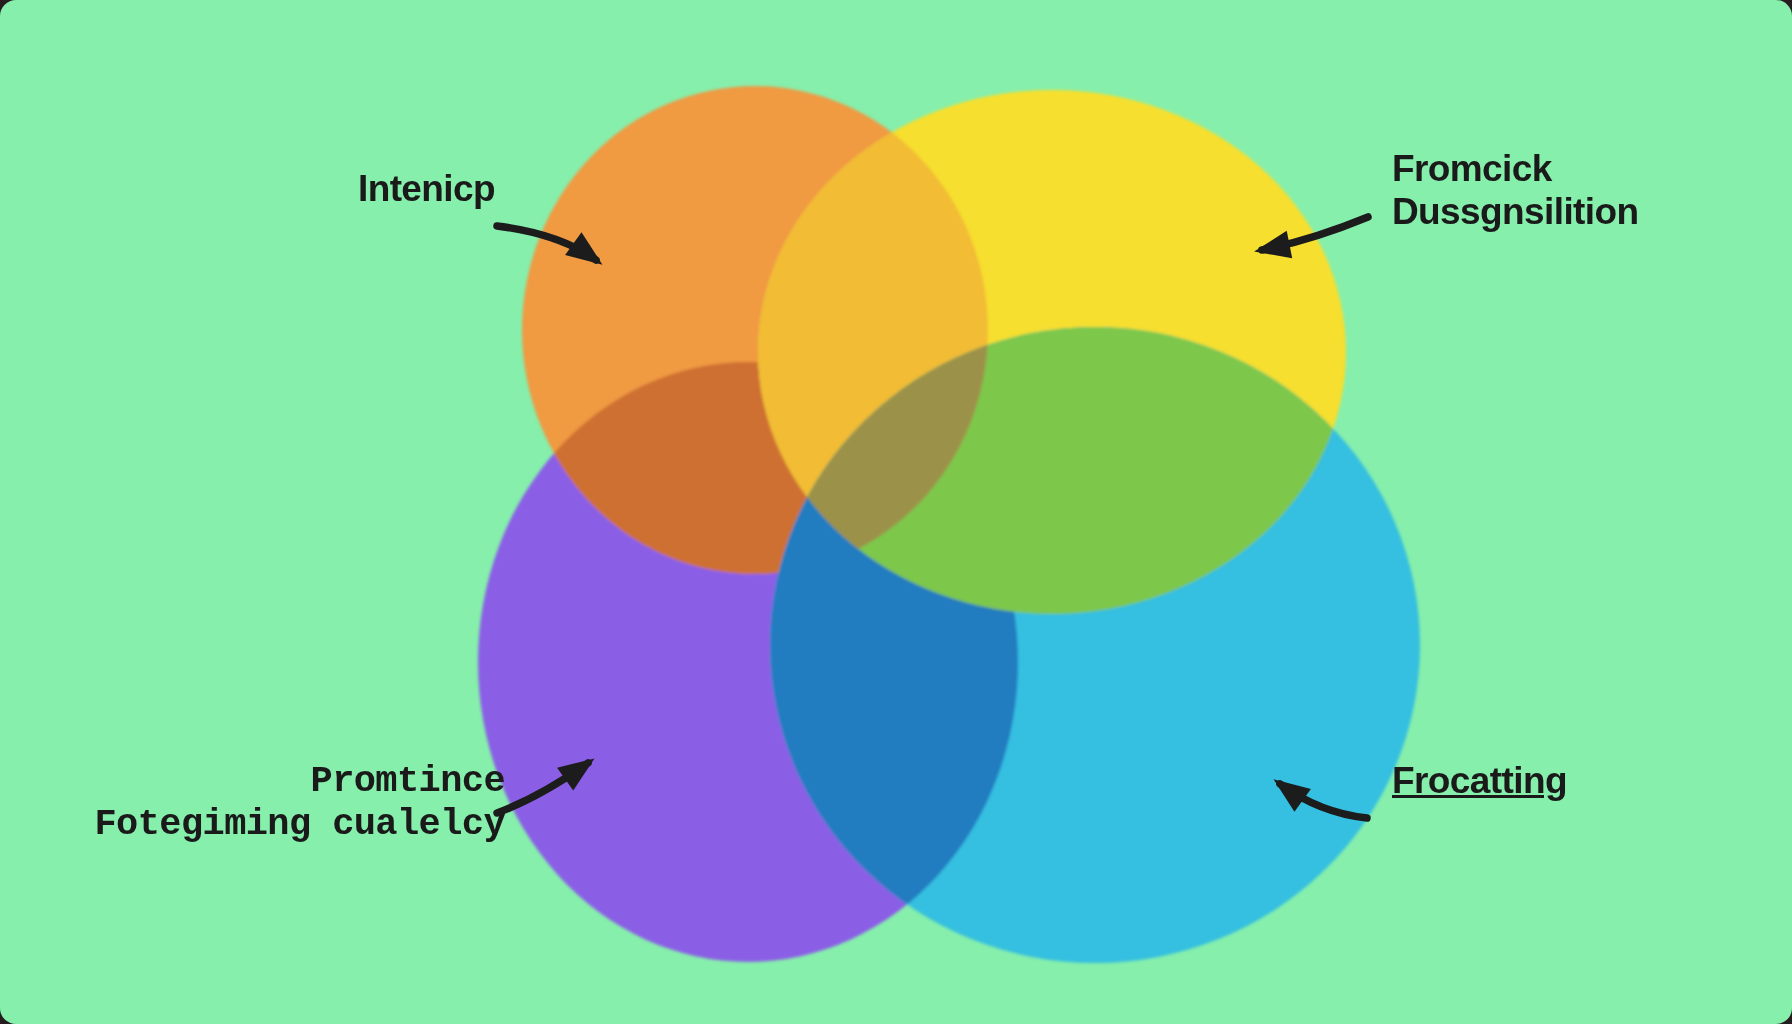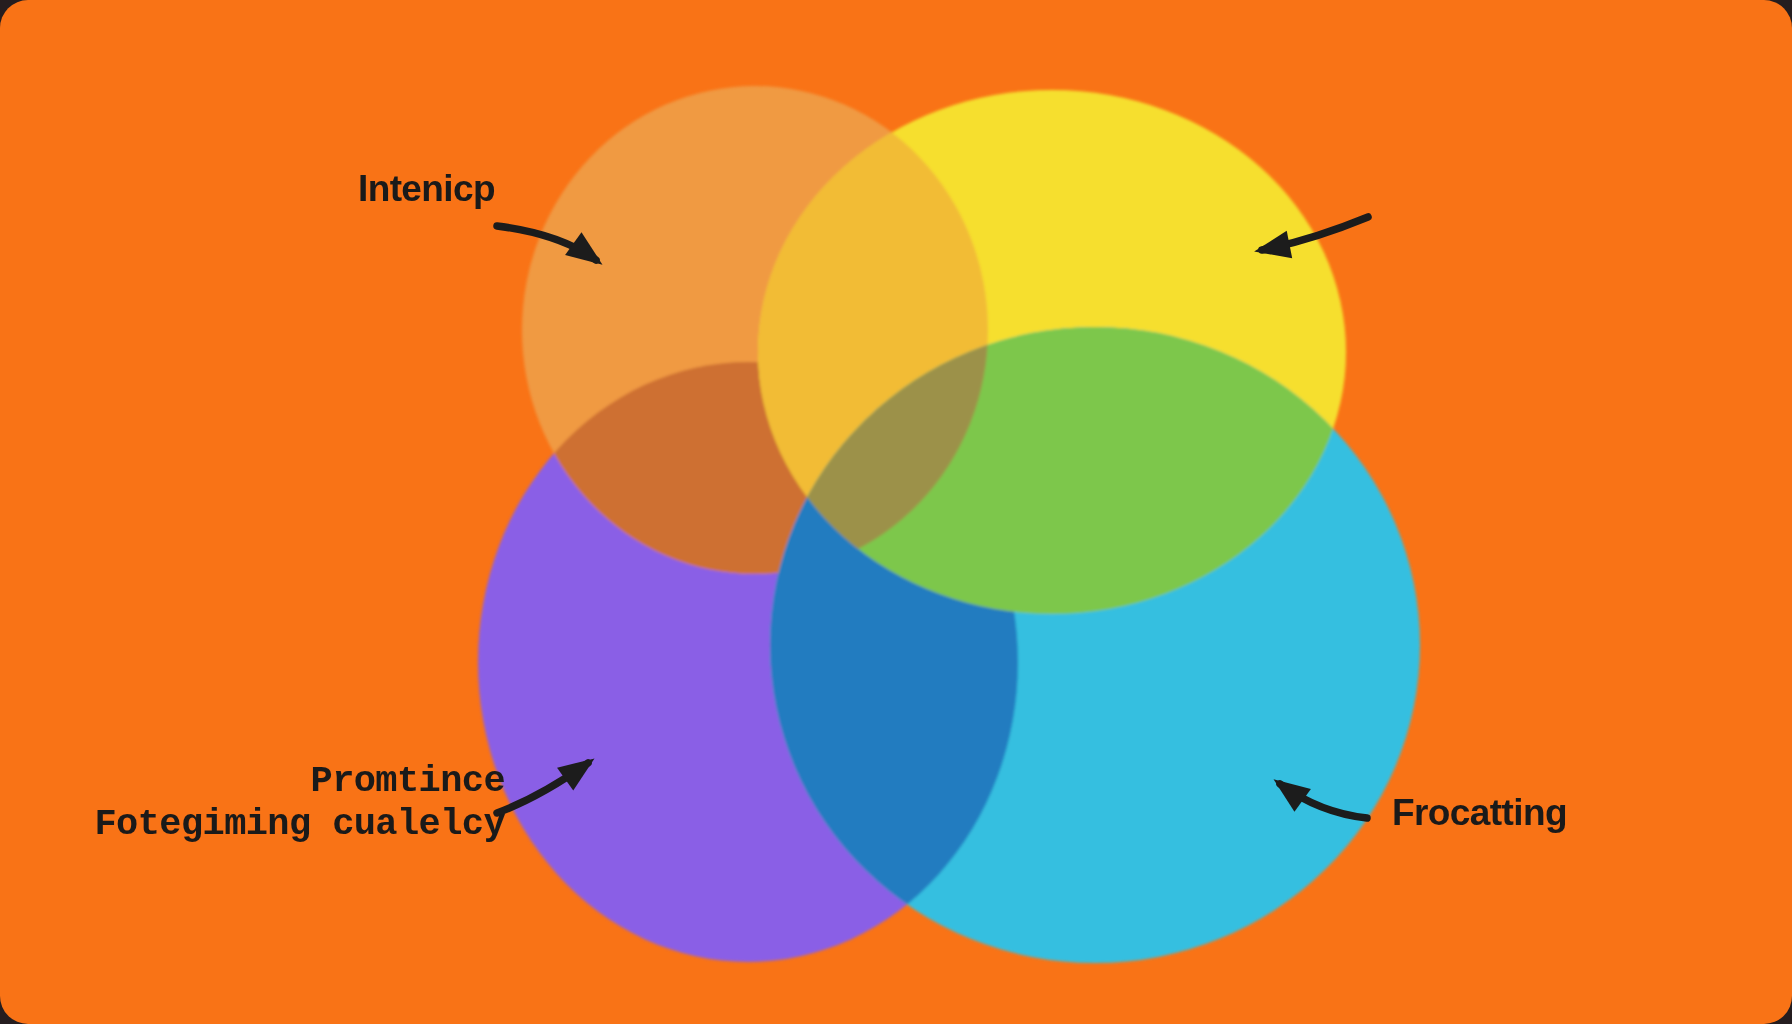--- a/index.html
+++ b/index.html
@@ -5,38 +5,38 @@
   html,body{margin:0;padding:0;}
   body{
     width:1792px;height:1024px;
     background:#251d1f;
     font-family:"Liberation Sans", sans-serif;
     position:relative;
     overflow:hidden;
   }
   .stage{
     position:absolute;inset:0;
-    background:#f97316;
-    border-radius:28px;
+    background:#86efac;
+    border-radius:16px;
     overflow:hidden;
   }
   svg.venn{position:absolute;left:0;top:0;}
   .label{
     position:absolute;
     font-weight:700;
     font-size:37px;
     line-height:1.16;
     letter-spacing:-0.6px;
     color:#1a1a1a;
     white-space:nowrap;
   }
   .label-tl{top:168px;right:1297px;text-align:right;}
   .label-tr{top:148px;left:1392px;text-align:left;}
   .label-bl{top:760px;right:1287px;text-align:right;font-family:Liberation Mono, monospace;}
-  .label-br{top:792px;left:1392px;text-align:center;}
+  .label-br{top:760px;left:1392px;text-align:center;text-decoration:underline;}
 </style>
 </head>
 <body>
 
 <div class="stage">
 
   <svg class="venn" width="1792" height="1024" viewBox="0 0 1792 1024">
     <defs>
       <clipPath id="clipOrange">
           <ellipse cx="755" cy="330" rx="233" ry="244"></ellipse>
@@ -84,20 +84,24 @@
       <path d="M1368,217 Q1312,240 1262,250" marker-end="url(#arrowhead)" stroke="#1c1c1c"></path>
       <path d="M497,813 Q540,797 588,763" marker-end="url(#arrowhead)" stroke="#1c1c1c"></path>
       <path d="M1367,818 Q1320,813 1280,784" marker-end="url(#arrowhead)" stroke="#1c1c1c"></path>
     </g>
   </svg>
 
   <div class="label label-tl">
     <div>Intenicp</div>
   </div>
 
+  <div class="label label-tr">
+    <div>Fromcick</div>
+    <div>Dussgnsilition</div>
+  </div>
 
   <div class="label label-bl">
     <div>Promtince</div>
     <div>Fotegiming cualelcy</div>
   </div>
 
   <div class="label label-br">
     <div>Frocatting</div>
   </div>
 

